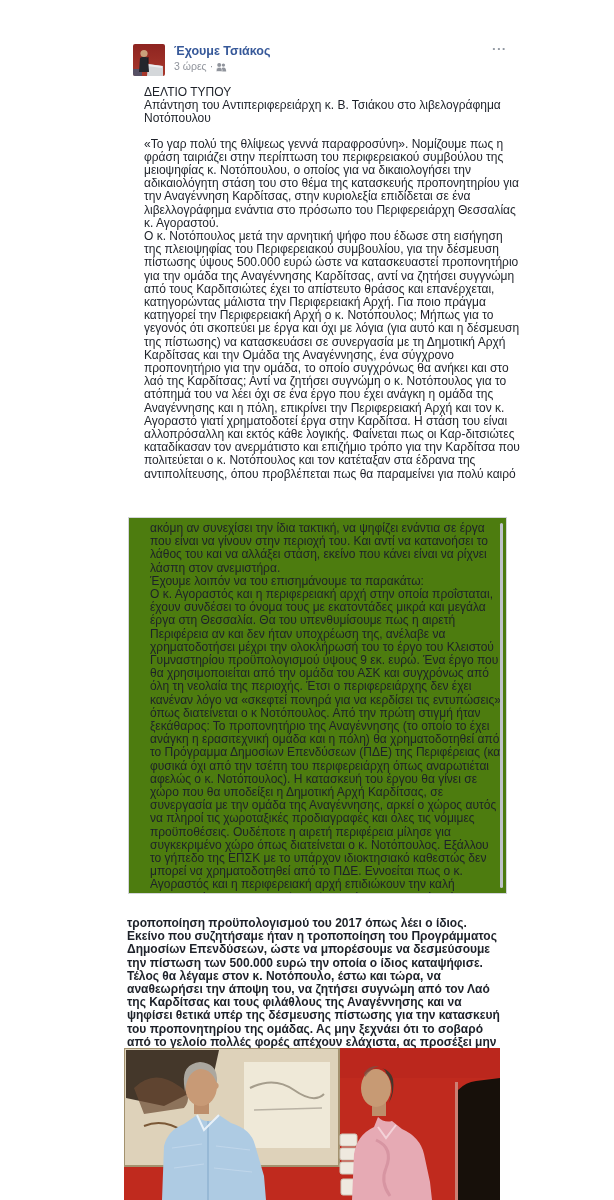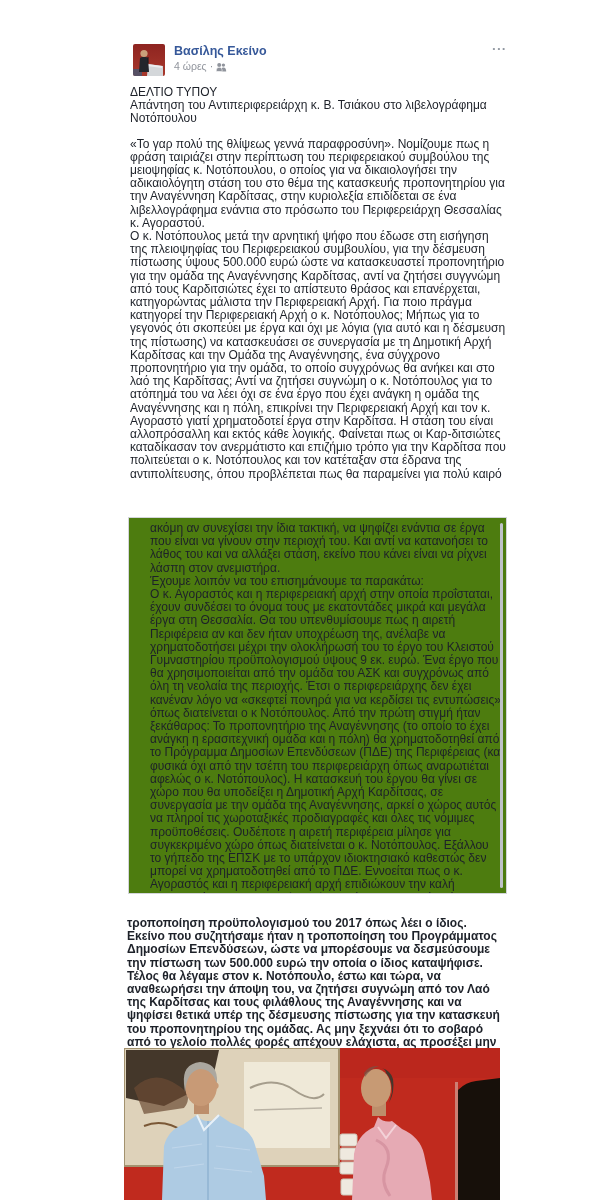--- a/index.html
+++ b/index.html
@@ -19,21 +19,21 @@
   .meta{margin-top:3px;font-size:10.5px;color:#90949c;display:flex;align-items:center;line-height:11px;}
   .meta .sep{margin:0 3px;}
   .options-btn{
     position:absolute;right:0;top:1px;color:#8d949e;font-size:8px;
     letter-spacing:2px;cursor:pointer;line-height:10px;
   }
   .body-text{
     font-size:12px;line-height:13.2px;white-space:pre-line;
     color:#1d2129;
   }
-  .sec1{position:absolute;left:4px;top:43px;width:377px;}
+  .sec1{position:absolute;left:18px;top:43px;width:377px;}
   .sec1 p{margin:0;}
   .sec1 p + p{margin-top:12px;}
   .quote-box{
     position:absolute;left:2px;top:474px;width:379px;height:377px;
     box-sizing:border-box;border:1px solid #d3d5da;background:#4d7c0f;
     padding:4px 14px 4px 21px;overflow:hidden;
   }
   .quote-box .body-text{width:353px;}
   .v-scrollbar{
     position:absolute;right:3px;top:5px;bottom:5px;width:3px;
@@ -63,23 +63,23 @@
         <rect width="32" height="32" fill="url(#avbg)"></rect>
         <rect x="0" y="25" width="9" height="7" fill="#3c5a78" opacity="0.75"></rect>
         <path d="M15 20 L30 22 L30 32 L14 32 Z" fill="#d4d7da"></path>
         <path d="M14 20 L29 22 L29 24 L14 22 Z" fill="#eceef0"></path>
         <path d="M7 14 Q11 11 15 14 L16 28 L6 28 Z" fill="#23252b"></path>
         <circle cx="11" cy="9.5" r="3.6" fill="#c9a07b"></circle>
         <rect x="14.5" y="13" width="1" height="6" fill="#1a1b1f"></rect>
       </svg>
     </span>
     <div class="head-text">
-      <div class="author">Βασίλης Εκείνο</div>
+      <div class="author">Έχουμε Τσιάκος</div>
       <div class="meta">
-        <span>4 ώρες</span>
+        <span>3 ώρες</span>
         <span class="sep">·</span>
         <span style="display:inline-block;line-height:0;">
           <svg width="11" height="10" viewBox="0 0 11 10">
             <g fill="#90949c">
               <circle cx="7.4" cy="3.1" r="1.7"></circle>
               <path d="M4.6 9.5 Q4.6 5.6 7.4 5.6 Q10.2 5.6 10.2 9.5 Z"></path>
               <circle cx="3.2" cy="2.9" r="2"></circle>
               <path d="M0.2 9.5 Q0.2 5.3 3.2 5.3 Q6.2 5.3 6.2 9.5 Z" stroke="#ffffff" stroke-width="0.6"></path>
             </g>
           </svg>

